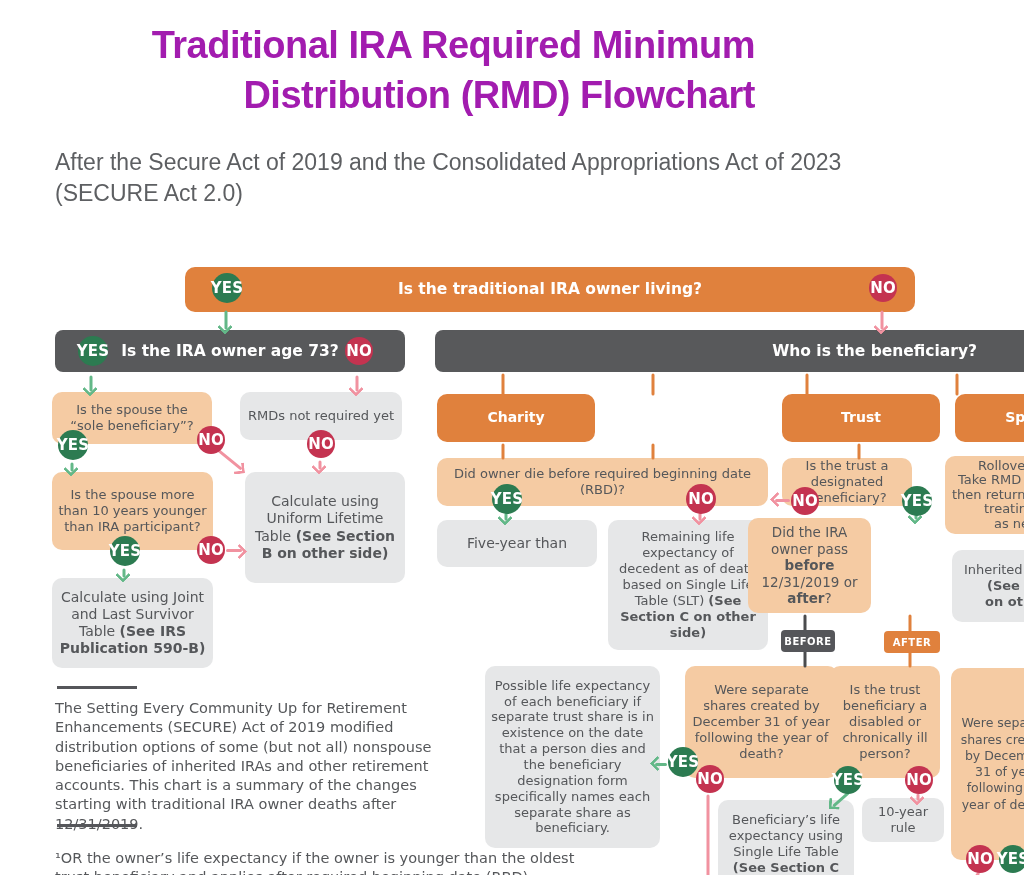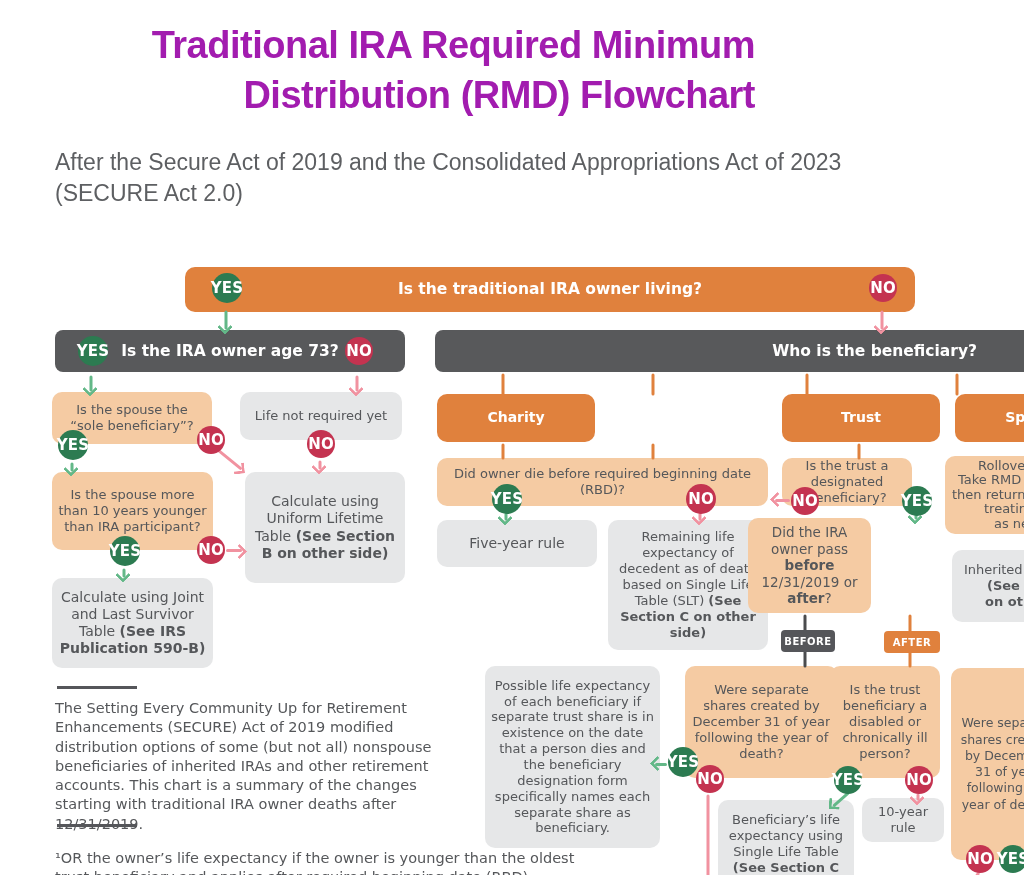--- a/index.html
+++ b/index.html
@@ -64,21 +64,21 @@
 
   <div class="box peach" style="left:52px;top:392px;width:160px;height:52px;">
     <div class="txt">Is the spouse the “sole beneficiary”?</div>
   </div>
   <div class="badge yes" style="left:58px;top:430px;width:30px;height:30px;">YES</div>
   <div class="badge no" style="left:197px;top:426px;width:28px;height:28px;">NO</div>
   <div class="arrow c-green" style="left:72px;top:461px;width:9px;transform:rotate(90deg);"></div>
   <div class="arrow c-pink" style="left:216px;top:447px;width:33px;transform:rotate(39deg);"></div>
 
   <div class="box gray" style="left:240px;top:392px;width:162px;height:48px;">
-    <div class="txt">Life not  required yet</div>
+    <div class="txt">RMDs not  required yet</div>
   </div>
   <div class="badge no" style="left:307px;top:430px;width:28px;height:28px;">NO</div>
   <div class="arrow c-pink" style="left:320px;top:459px;width:9px;transform:rotate(90deg);"></div>
 
   <div class="box peach" style="left:52px;top:472px;width:161px;height:78px;">
     <div class="txt">Is the spouse more than 10 years younger than IRA participant?</div>
   </div>
   <div class="badge yes" style="left:110px;top:536px;width:30px;height:30px;">YES</div>
   <div class="badge no" style="left:197px;top:536px;width:28px;height:28px;">NO</div>
   <div class="arrow c-green" style="left:124px;top:567px;width:9px;transform:rotate(90deg);"></div>
@@ -115,21 +115,21 @@
 
   <div class="box peach" style="left:437px;top:458px;width:331px;height:48px;justify-content:flex-end;">
     <div class="txt">Did owner die before required beginning date (RBD)?</div>
   </div>
   <div class="badge yes" style="left:492px;top:484px;width:30px;height:30px;">YES</div>
   <div class="badge no" style="left:686px;top:484px;width:30px;height:30px;">NO</div>
   <div class="arrow c-green" style="left:506px;top:511px;width:8px;transform:rotate(90deg);"></div>
   <div class="arrow c-pink" style="left:700px;top:511px;width:8px;transform:rotate(90deg);"></div>
 
   <div class="box gray" style="left:437px;top:520px;width:160px;height:47px;font-size:14px;">
-    <div class="txt">Five-year rule</div>
+    <div class="txt">Five-year than</div>
   </div>
   <div class="box gray" style="left:608px;top:520px;width:160px;height:130px;">
     <div class="txt"><span>Remaining life expectancy of decedent as of death based on Single Life Table (SLT) </span><span class="b">(See Section C on other side)</span></div>
   </div>
 
   <div class="box peach" style="left:782px;top:458px;width:130px;height:48px;">
     <div class="txt">Is the trust a designated beneficiary?</div>
   </div>
   <div class="badge no" style="left:791px;top:487px;width:28px;height:28px;">NO</div>
   <div class="badge yes" style="left:902px;top:486px;width:30px;height:30px;">YES</div>

